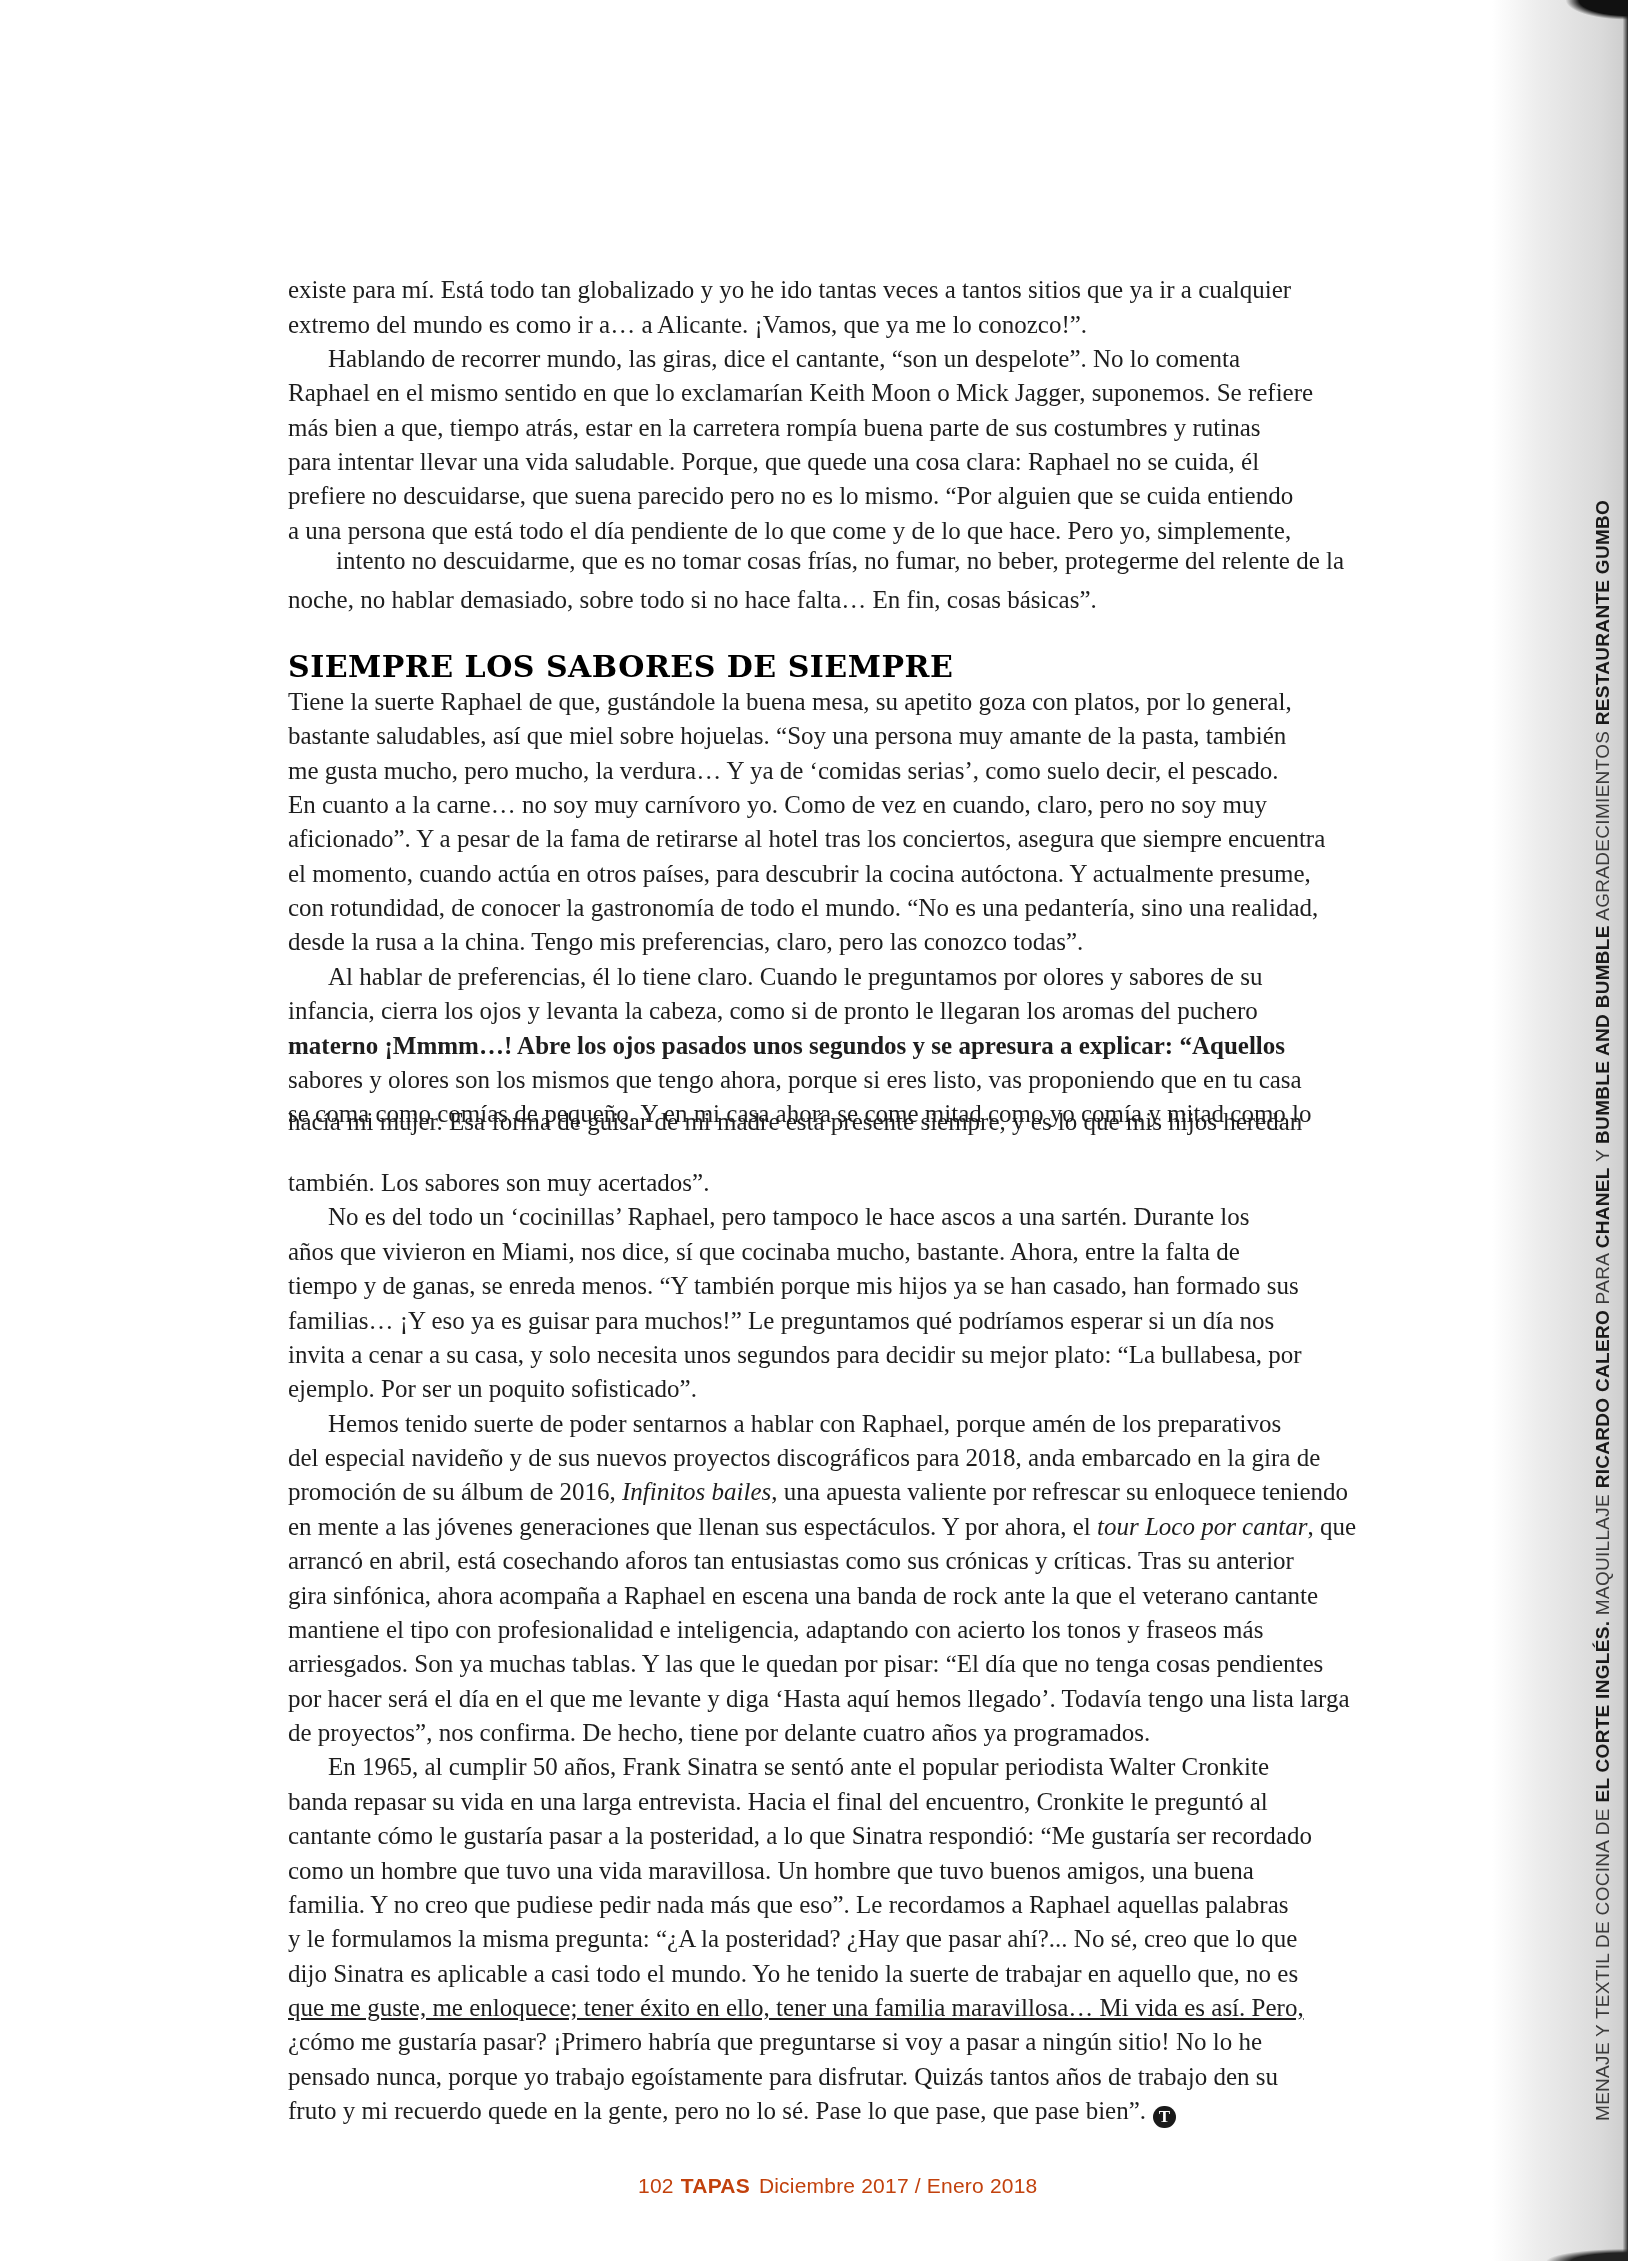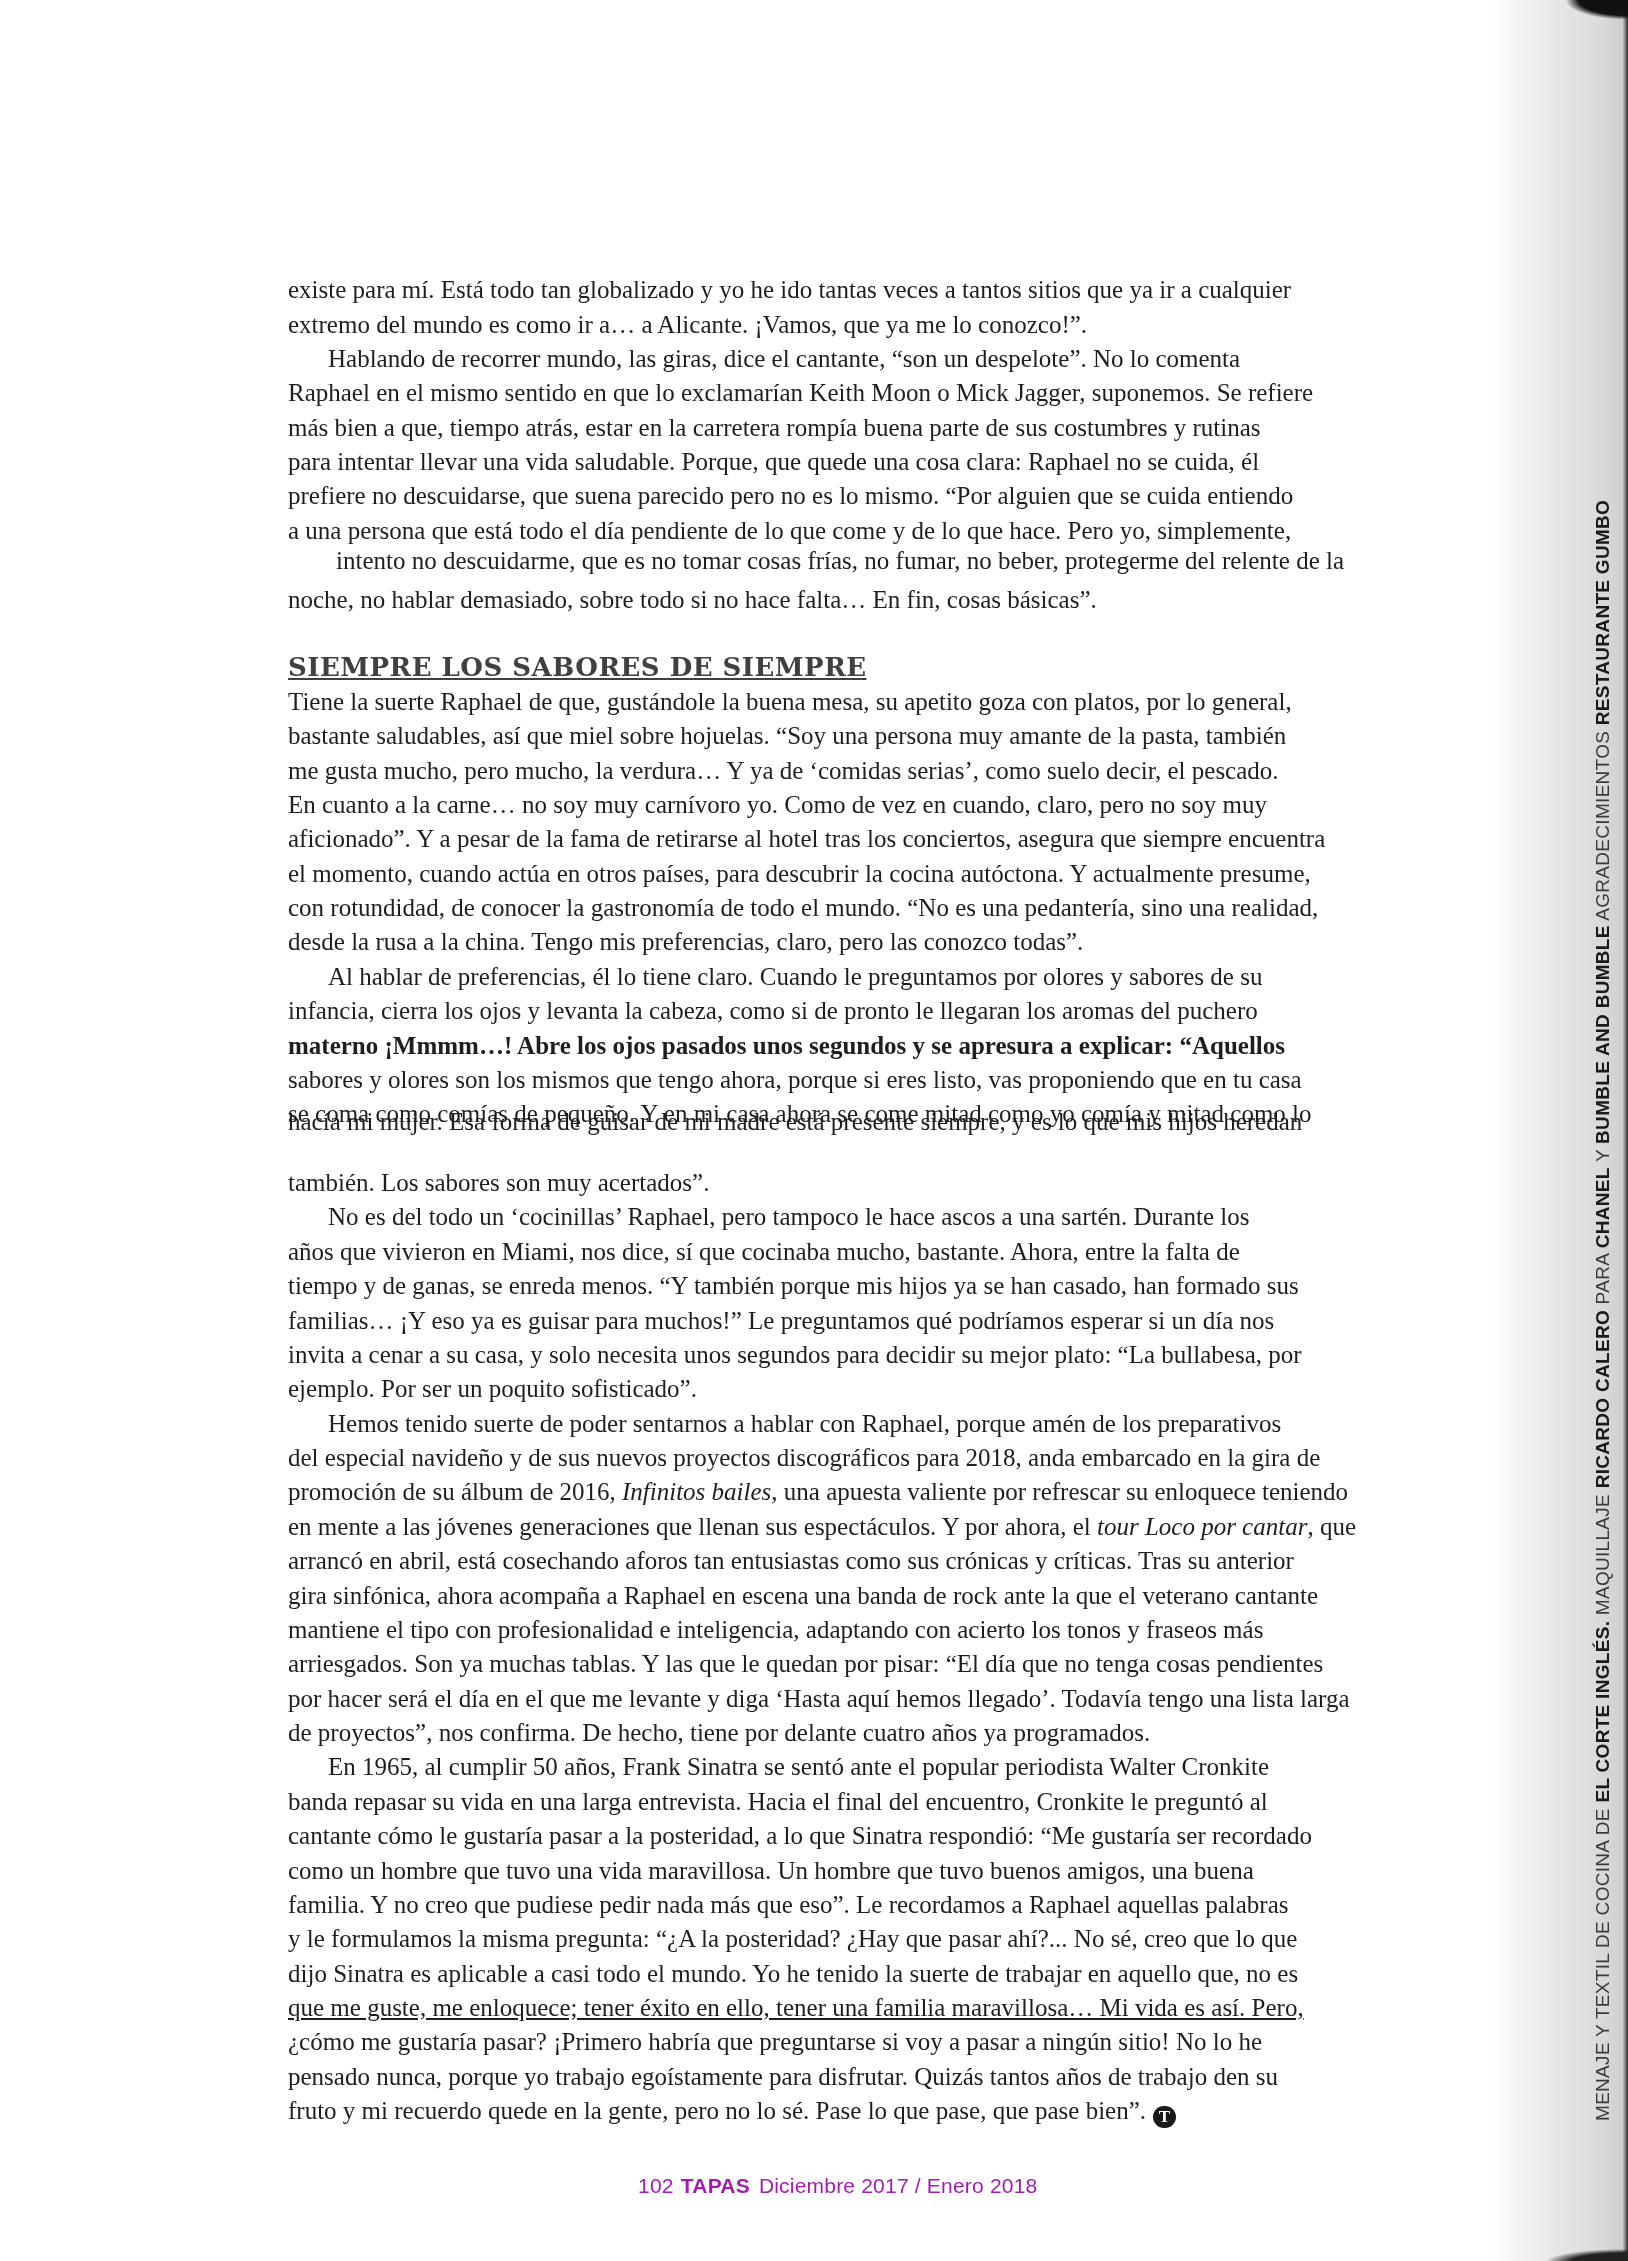--- a/index.html
+++ b/index.html
@@ -24,34 +24,34 @@
     font-family: "Liberation Serif", "DejaVu Serif", serif;
     font-size: 25px; color: #1e1e1e;
   }
   .line {
     position: absolute; left: 0; white-space: nowrap; height: 34px; line-height: 34px;
   }
   .line.indent { left: 40px; }
   .heading {
     position: absolute; left: 0; white-space: nowrap;
     font-family: "DejaVu Serif", "Liberation Serif", serif;
-    font-weight: bold; font-size: 26px; letter-spacing: 0.5px; color: #404040;
-    height: 34px; line-height: 34px; text-decoration: underline;
+    font-weight: bold; font-size: 30px; letter-spacing: 0.5px; color: #000000;
+    height: 34px; line-height: 34px;
   }
   em { font-style: italic; }
   .end-mark {
     display: inline-block; width: 22.6px; height: 22.6px; border-radius: 50%;
     background: #1a1a1a; color: #fff; vertical-align: -2.7px; margin-left: 7.2px;
     font-family: "Liberation Serif", serif; font-weight: bold; font-size: 17px;
     line-height: 22.6px; text-align: center;
   }
   .footer {
     position: absolute; left: 638px; top: 2174px; white-space: nowrap;
     font-family: "Liberation Sans", "DejaVu Sans", sans-serif;
-    font-size: 21px; color: #a21caf; letter-spacing: 0.2px;
+    font-size: 21px; color: #c2410c; letter-spacing: 0.2px;
   }
   .footer .brand { font-weight: bold; margin: 0 9px 0 7.2px; }
   .credits {
     position: absolute; left: 1603px; top: 2121px;
     transform-origin: 0 0; transform: rotate(-90deg) translateY(-10px);
     white-space: nowrap;
     font-family: "Liberation Sans", "DejaVu Sans", sans-serif;
     font-size: 19px; color: #3a3a3a; letter-spacing: 0.3px; line-height: 20px;
   }
   .credits b { color: #1a1a1a; font-weight: bold; }

